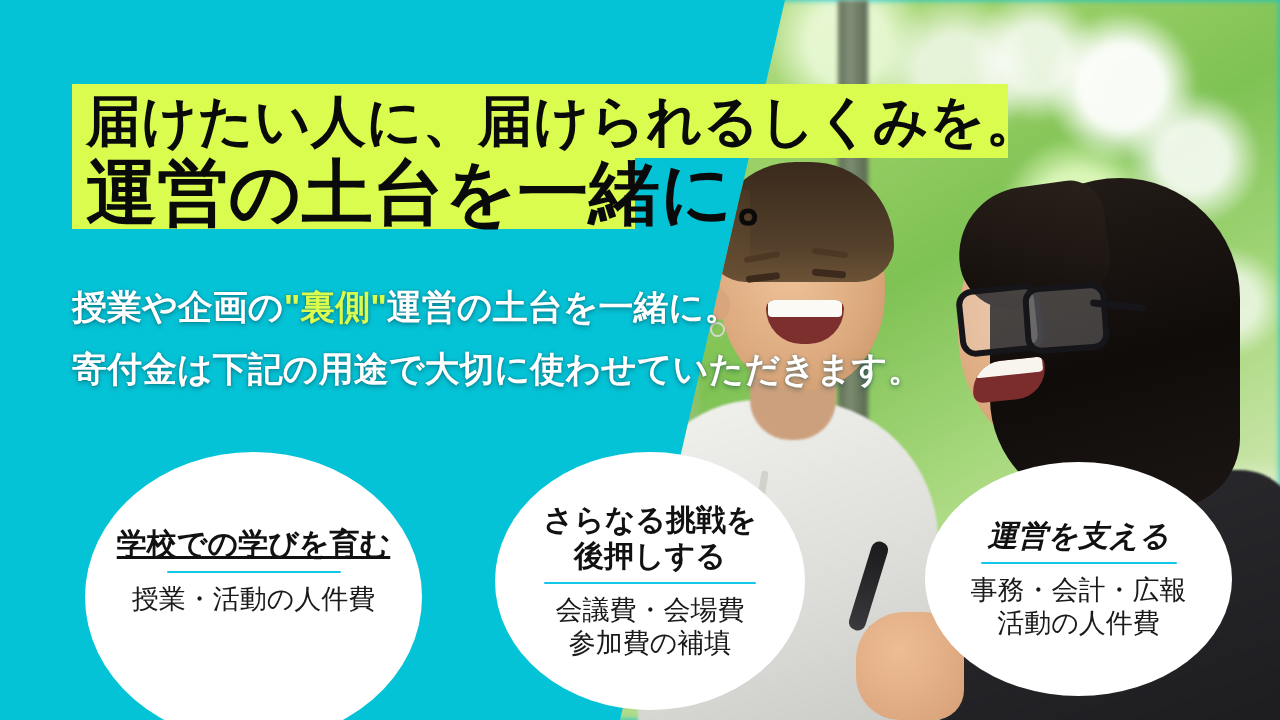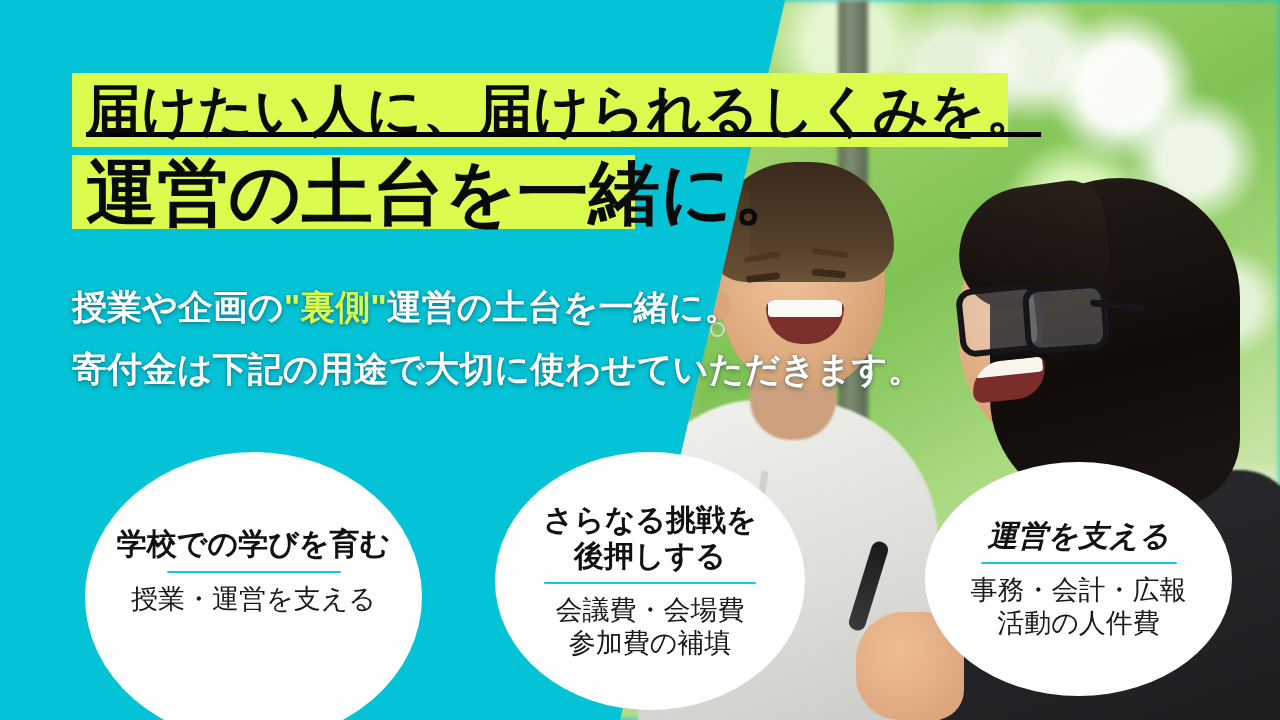--- a/index.html
+++ b/index.html
@@ -118,21 +118,21 @@
 
   
   .band{
     position:absolute;background:#d9fc4e;display:flex;align-items:center;
     padding:0 14px;box-sizing:border-box;
   }
   .band span{
     font-weight:700;color:#0a0a0a;white-space:nowrap;
     letter-spacing:.005em;line-height:1;
   }
-  #band1{left:72px;top:73px;width:936px;height:74px;text-decoration:underline;}
+  #band1{left:72px;top:84px;width:936px;height:74px;}
   #band1 span{font-size:55px;}
   #band2{left:72px;top:155px;width:563px;height:74px;}
   #band2 span{font-size:71px;}
 
   
   .sub{
     position:absolute;left:72px;white-space:nowrap;color:#ffffff;
     font-weight:700;font-size:35px;line-height:1;
     text-shadow:0 2px 5px rgba(0,60,70,.45), 0 0 2px rgba(0,50,60,.4);
   }
@@ -150,21 +150,21 @@
     font-weight:700;color:#111111;line-height:1.18;white-space:pre-line;
   }
   .bubble .rule{
     background:#12c8e8;height:2px;border-radius:2px;margin:9px 0 10px 0;
   }
   .bubble .body{
     color:#1a1a1a;line-height:1.22;white-space:pre-line;font-weight:400;
   }
 
   #bubble1{left:85px;top:452px;width:337px;height:290px;padding-bottom:52px;}
-  #bubble1 .title{font-size:30px;}
+  #bubble1 .title{font-size:30px;text-decoration:underline;}
   #bubble1 .rule{width:174px;}
   #bubble1 .body{font-size:27px;}
 
   #bubble2{left:495px;top:452px;width:310px;height:258px;}
   #bubble2 .title{font-size:30px;}
   #bubble2 .rule{width:212px;}
   #bubble2 .body{font-size:27px;}
 
   #bubble3{left:925px;top:462px;width:307px;height:234px;}
   #bubble3 .title{font-size:30px;font-style:italic;}
@@ -219,21 +219,21 @@
   <div class="band" id="band2">
     <span>運営の土台を一緒に。</span>
   </div>
 
   <div class="sub" id="sub1"><span>授業や企画の</span><span class="hl">"裏側"</span><span>運営の土台を一緒に。</span></div>
   <div class="sub" id="sub2">寄付金は下記の用途で大切に使わせていただきます。</div>
 
   <div class="bubble" id="bubble1">
     <div class="title">学校での学びを育む</div>
     <div class="rule"></div>
-    <div class="body">授業・運営を支える</div>
+    <div class="body">授業・活動の人件費</div>
   </div>
 
   <div class="bubble" id="bubble2">
     <div class="title">さらなる挑戦を
 後押しする</div>
     <div class="rule"></div>
     <div class="body">会議費・会場費
 参加費の補填</div>
   </div>
 

